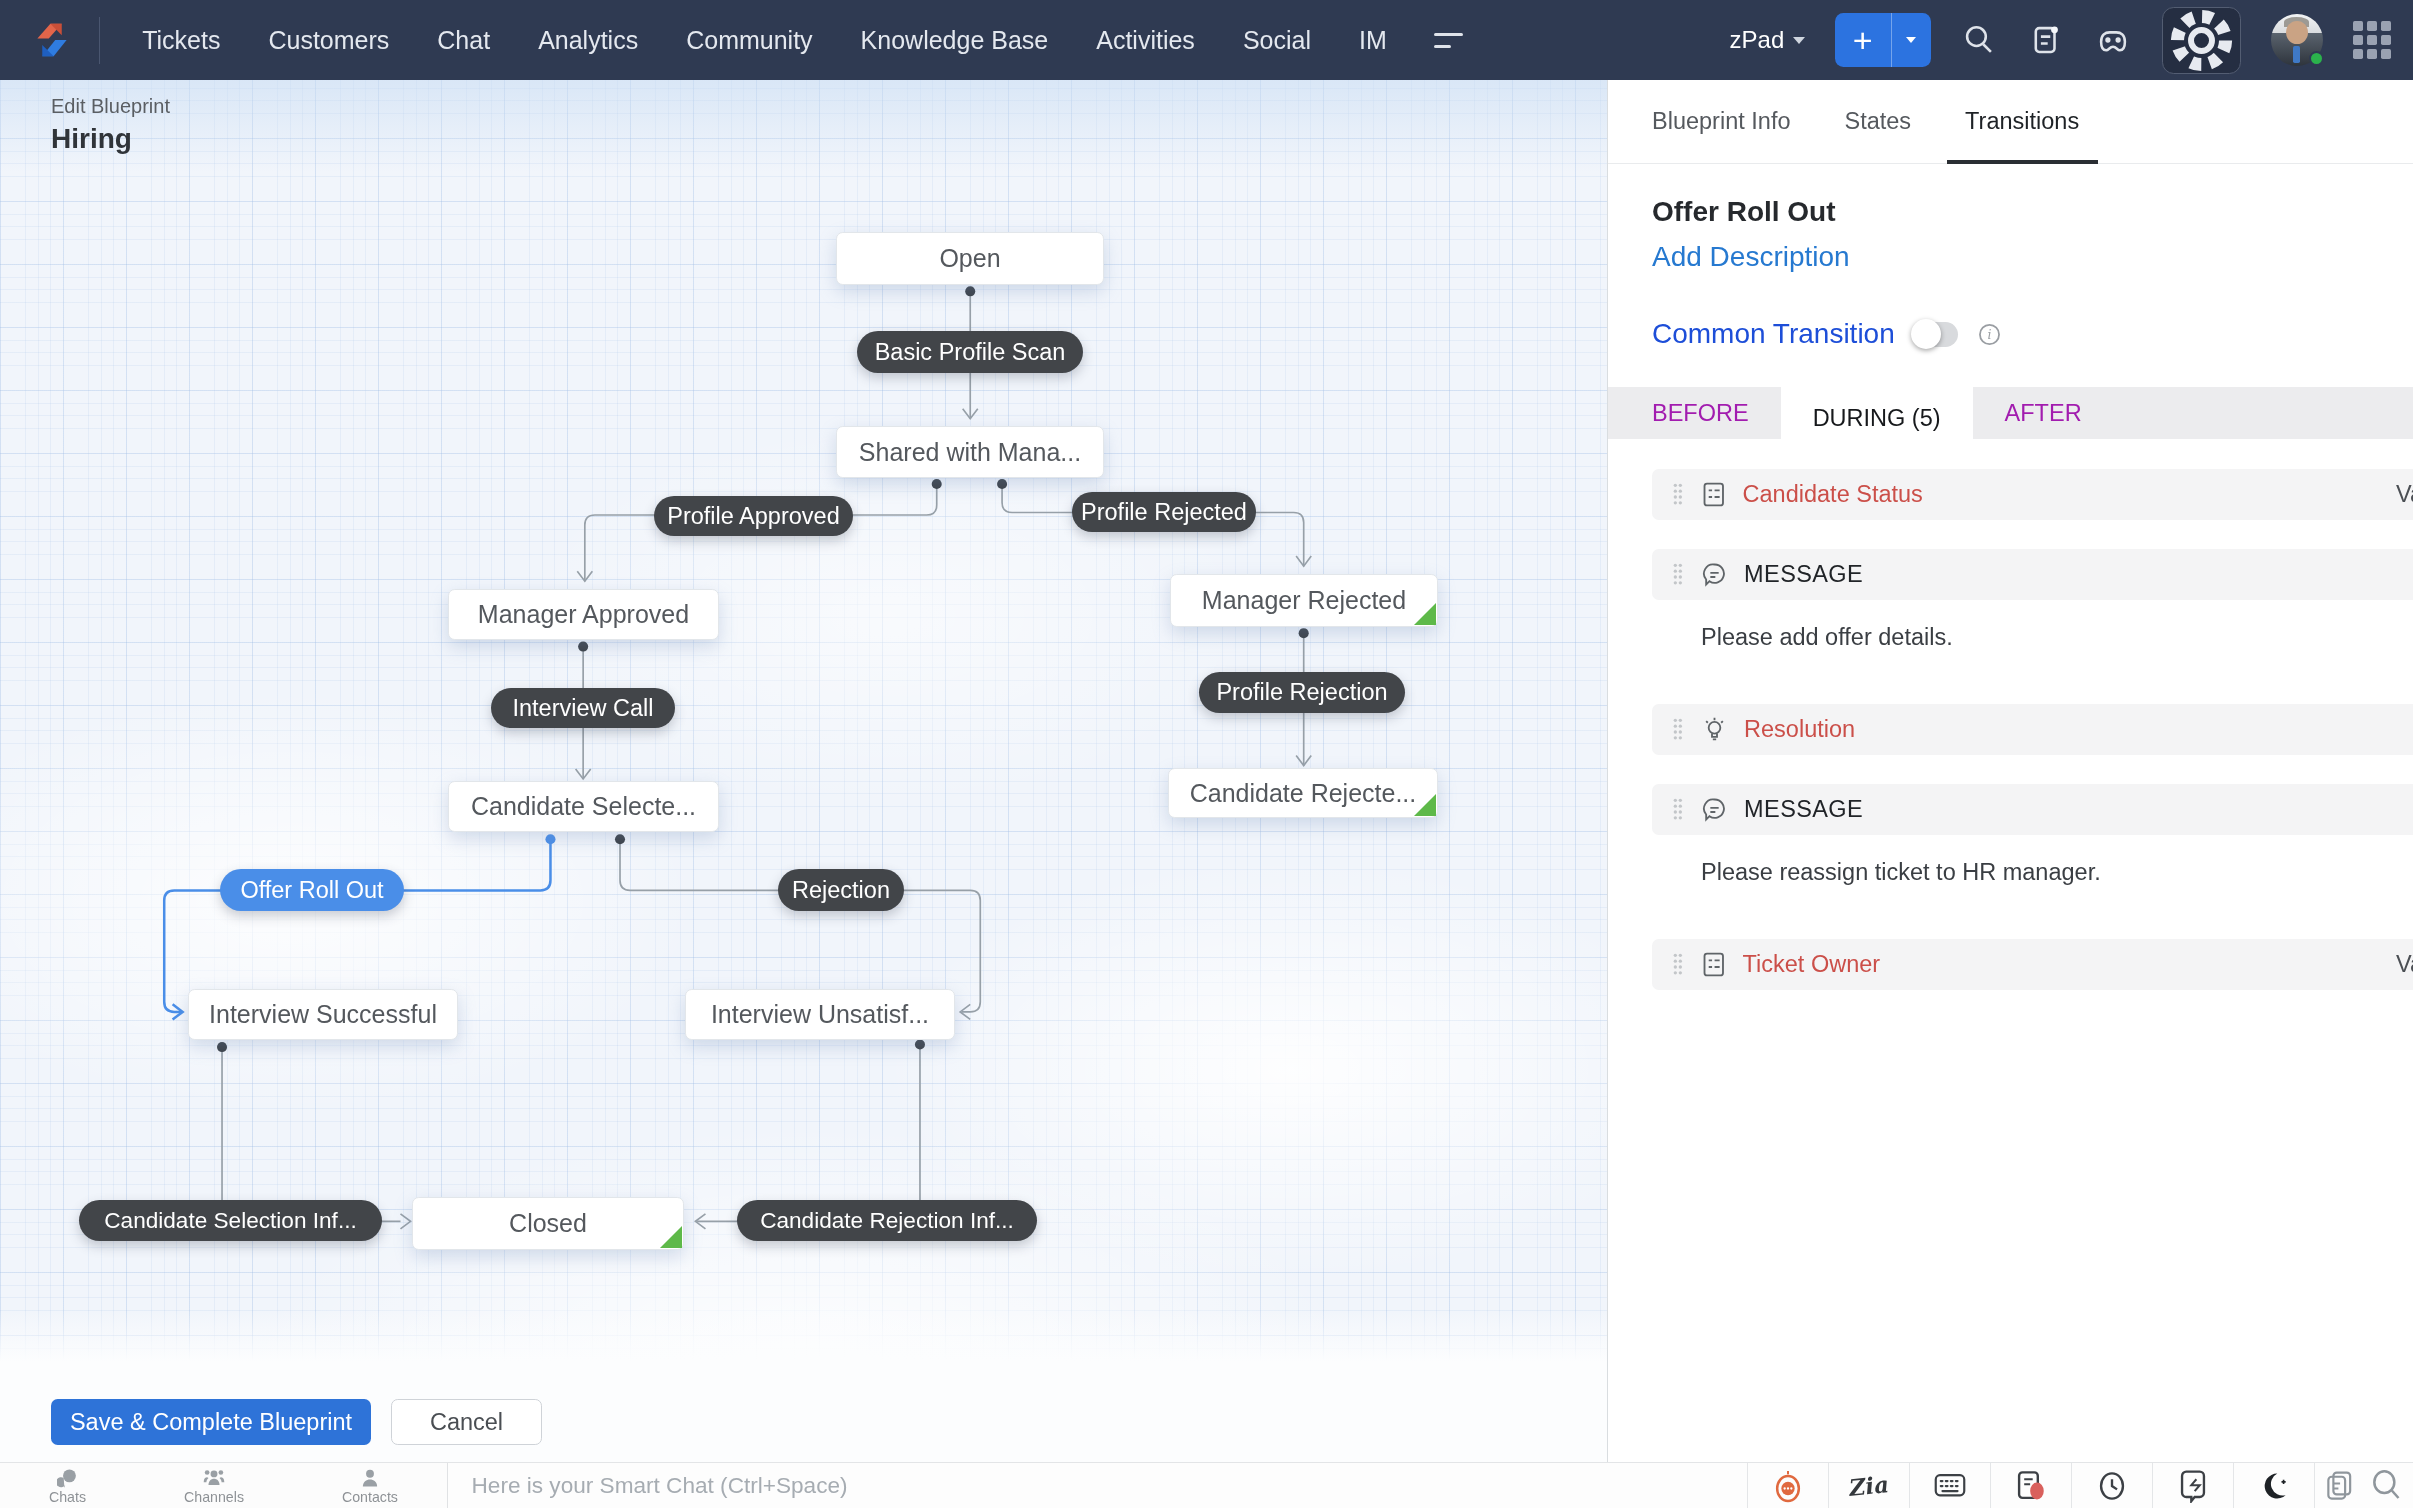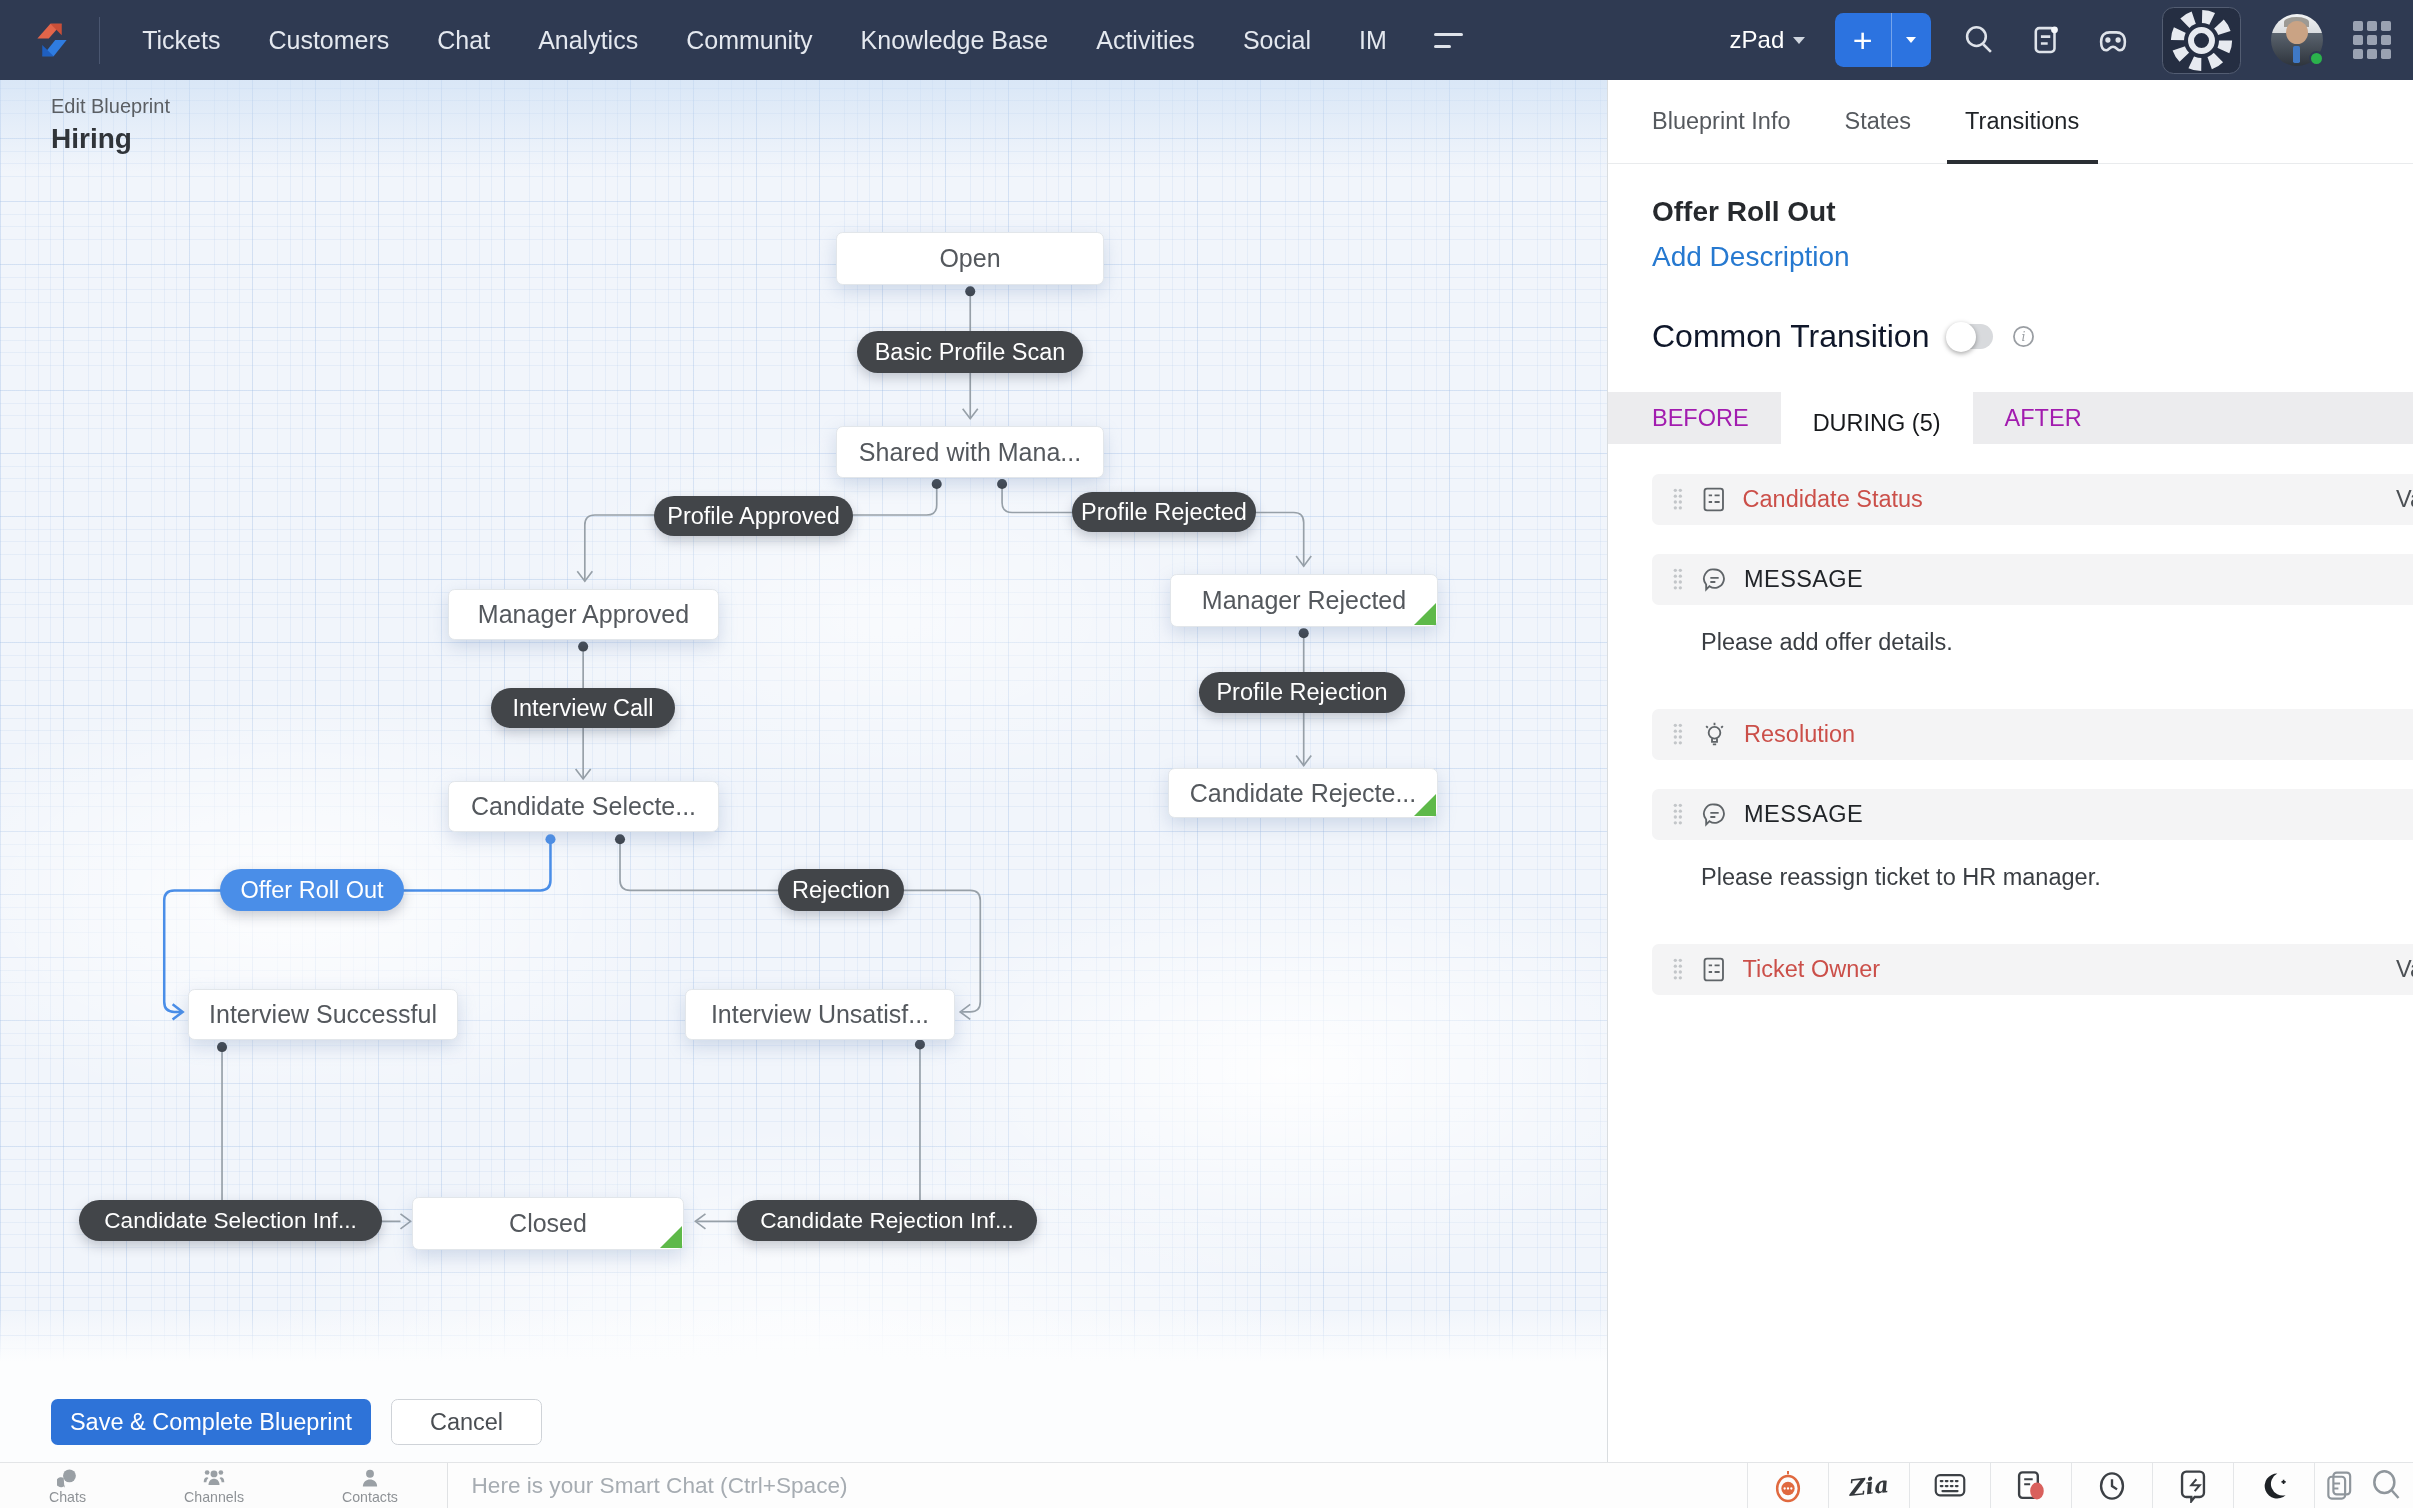--- a/index.html
+++ b/index.html
@@ -89,21 +89,21 @@
   .panel-tabs { height:84px; display:flex; align-items:center; padding:0 39px 0 44px; border-bottom:0.8px solid #e9ebed; }
   .p-tab { font-size:23.5px; color:#55595e; margin-right:54px; cursor:pointer; position:relative; height:100%; display:flex; align-items:center; }
   .p-tab.active { color:#1e2226; }
   .p-tab.active::after { content:""; position:absolute; left:-18.4px; right:-18.4px; bottom:-0.8px; height:3.4px; background:#2a2e33; }
   .p-tab-icons { margin-left:auto; display:flex; align-items:center; gap:39px; }
   .p-tab-icons svg { cursor:pointer; }
   .panel-body { padding:0 42px 0 44px; }
   .p-title { margin-top:32px; font-size:28px; font-weight:bold; color:#26292d; }
   .p-adddesc { margin-top:13.4px; font-size:28px; color:#2679d0; cursor:pointer; width:max-content; }
   .p-common { margin-top:45px; display:flex; align-items:center; gap:18.4px; }
-  .p-common-label { font-size:32px; color:#0f172a; }
+  .p-common-label { font-size:28px; color:#1d4ed8; }
   .toggle { width:45px; height:25px; background:#d8dadd; border-radius:13.4px; position:relative; cursor:pointer; flex:0 0 auto; }
   .toggle .knob { position:absolute; left:-1.7px; top:-2.5px; width:30px; height:30px; background:#fff; border-radius:50%; box-shadow:0 1.7px 5px rgba(0,0,0,.35); }
   .stage-strip { margin:37px -42px 0 -44px; height:52px; background:#ececee; display:flex; align-items:stretch; position:relative; }
   .stage { font-size:23.5px; color:#a21caf; display:flex; align-items:center; padding:0 32px; cursor:pointer; }
   .stage:first-child { padding-left:44px; }
   .stage.active { background:#fff; color:#17191c; margin-bottom:-8.4px; padding-top:1.7px; }
   .ops-head { margin-top:44px; display:flex; align-items:center; }
   .p-addops { font-size:23.5px; color:#2679d0; cursor:pointer; }
   .mandatory { margin-left:auto; display:flex; align-items:center; gap:10px; }
   .mandatory .mtext { color:#cb4f49; font-size:23.5px; }

